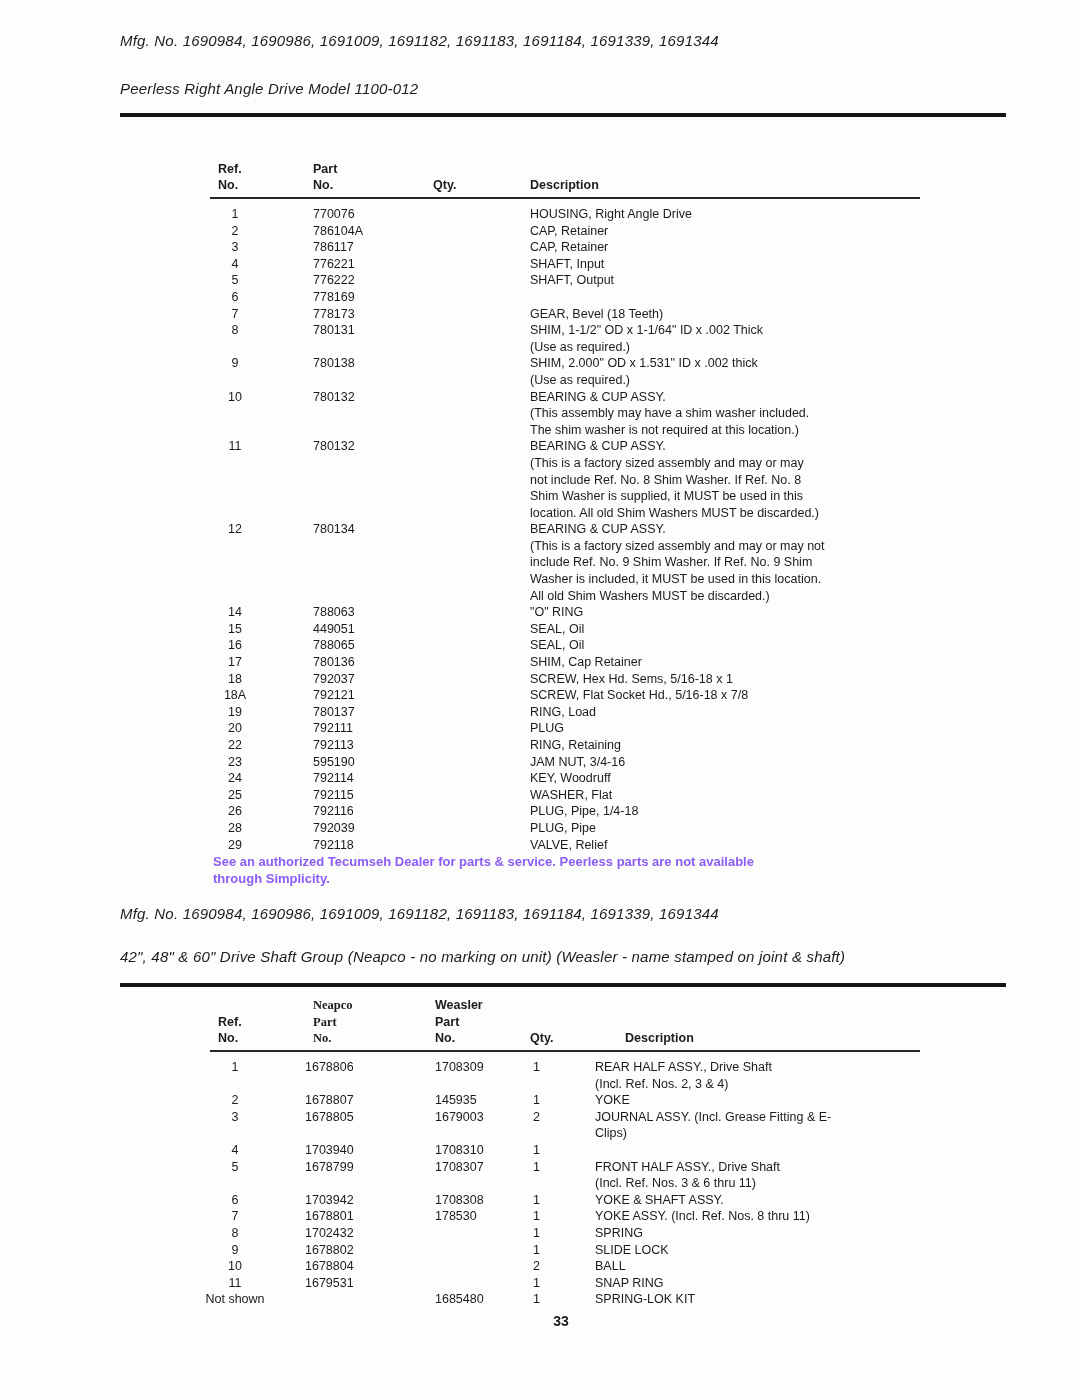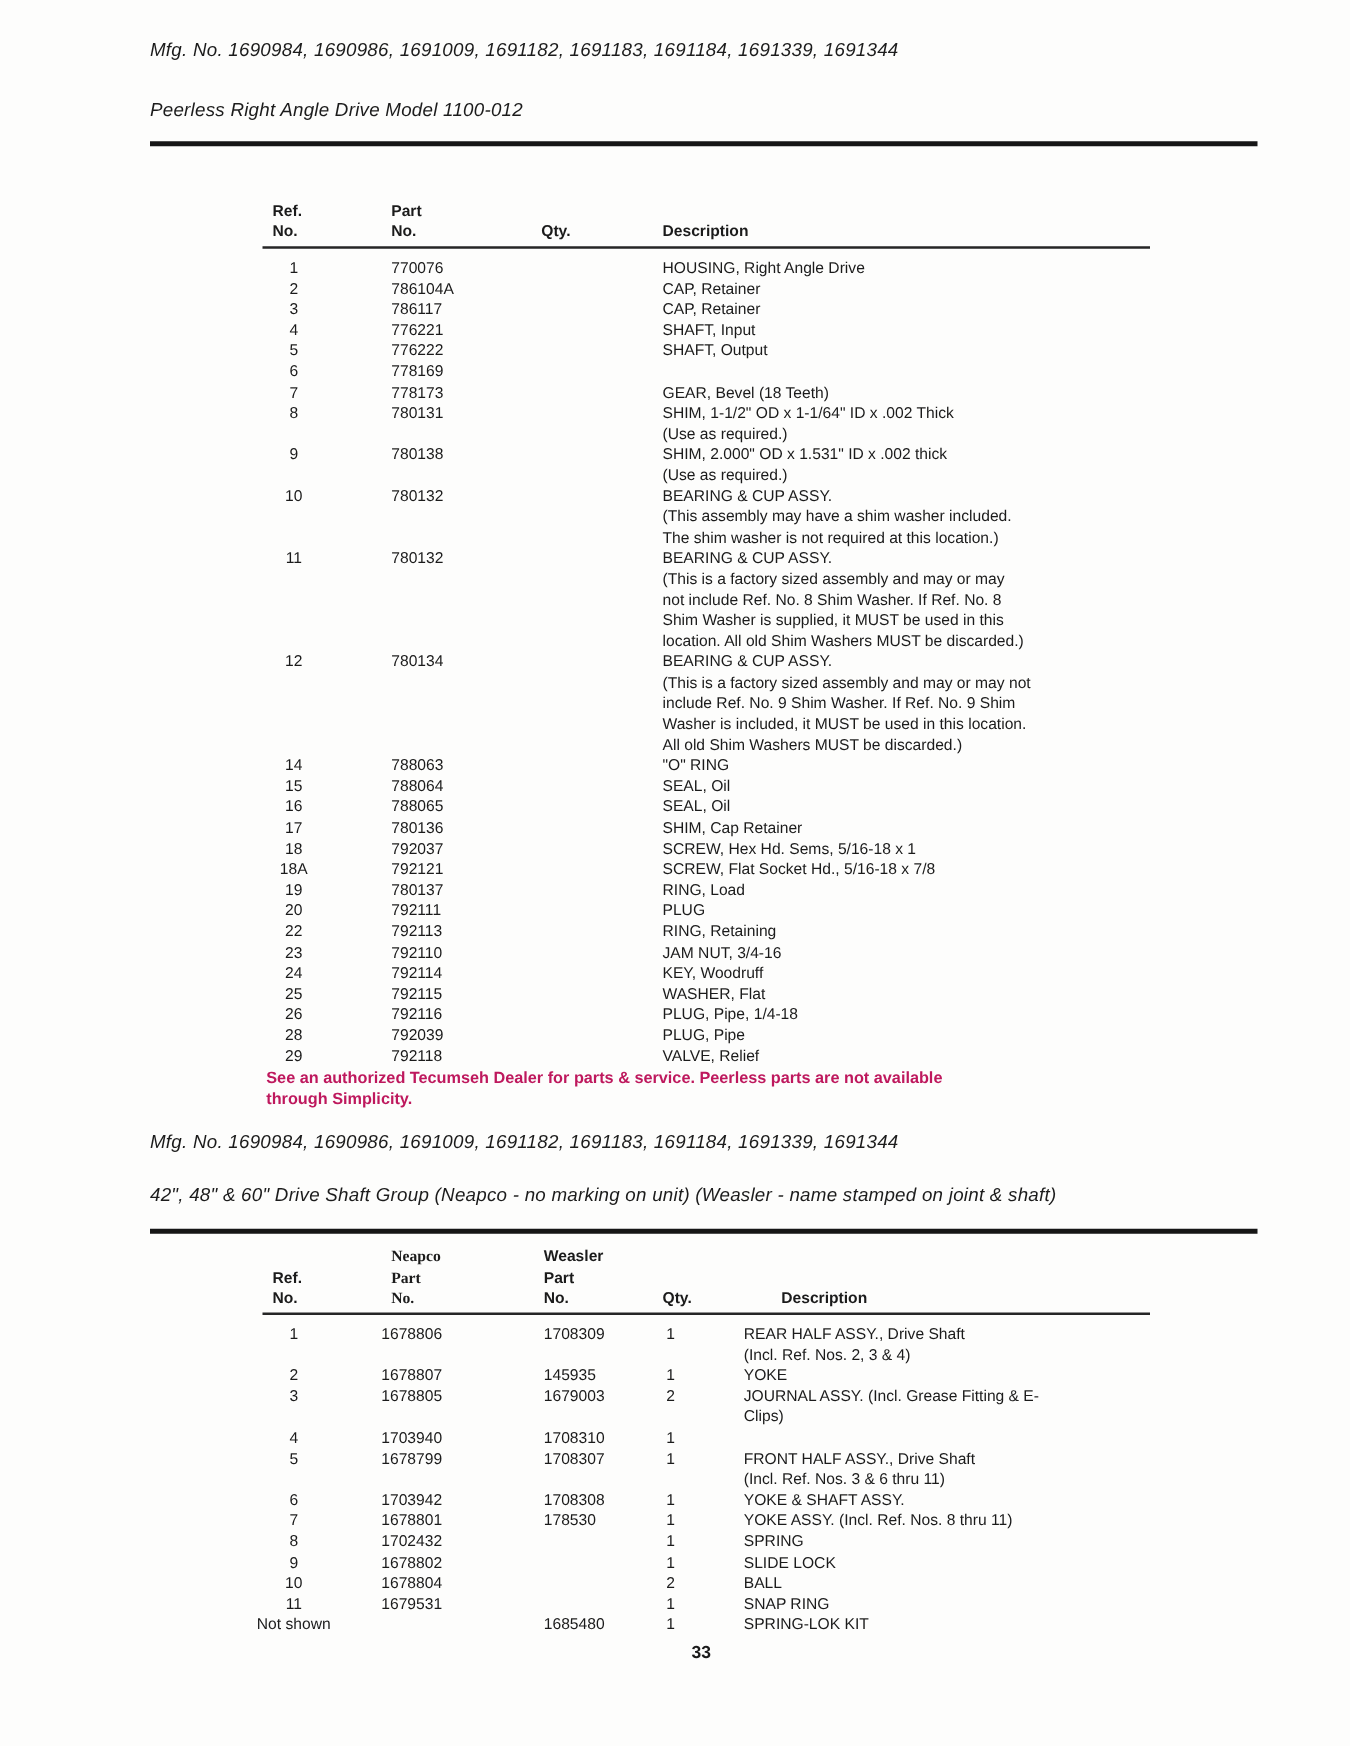--- a/index.html
+++ b/index.html
@@ -74,21 +74,21 @@
   .t2 .c-desc { flex: 1; padding-left: 5px; }
   .t2 .hdr .c-desc { padding-left: 35px; }
   .dealer-note {
     position: absolute;
     left: 213px;
     top: 853px;
     width: 740px;
     font-size: 13px;
     line-height: 17px;
     font-weight: bold;
-    color: #be185d;
+    color: #8b5cf6;
   }
   .page-number {
     position: absolute;
     left: 0;
     top: 1313px;
     width: 1122px;
     text-align: center;
     font-size: 14px;
     font-weight: bold;
     color: #1b1b1b;
@@ -232,21 +232,21 @@
         <div class="row">
           <div class="c-ref">14</div>
           <div class="c-part">788063</div>
           <div class="c-qty"></div>
           <div class="c-desc">
             <div>"O" RING</div>
           </div>
         </div>
         <div class="row">
           <div class="c-ref">15</div>
-          <div class="c-part">788064</div>
+          <div class="c-part">449051</div>
           <div class="c-qty"></div>
           <div class="c-desc">
             <div>SEAL, Oil</div>
           </div>
         </div>
         <div class="row">
           <div class="c-ref">16</div>
           <div class="c-part">788065</div>
           <div class="c-qty"></div>
           <div class="c-desc">
@@ -296,21 +296,21 @@
         <div class="row">
           <div class="c-ref">22</div>
           <div class="c-part">792113</div>
           <div class="c-qty"></div>
           <div class="c-desc">
             <div>RING, Retaining</div>
           </div>
         </div>
         <div class="row">
           <div class="c-ref">23</div>
-          <div class="c-part">792110</div>
+          <div class="c-part">595190</div>
           <div class="c-qty"></div>
           <div class="c-desc">
             <div>JAM NUT, 3/4-16</div>
           </div>
         </div>
         <div class="row">
           <div class="c-ref">24</div>
           <div class="c-part">792114</div>
           <div class="c-qty"></div>
           <div class="c-desc">

